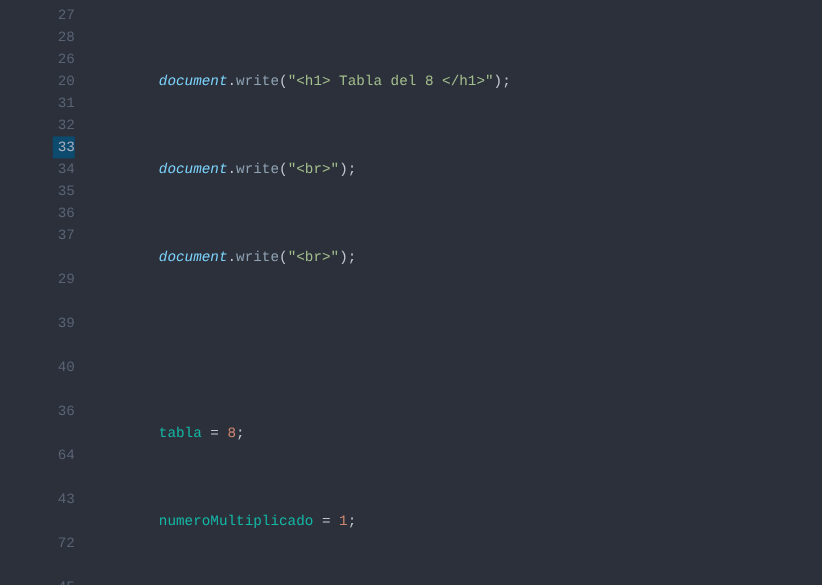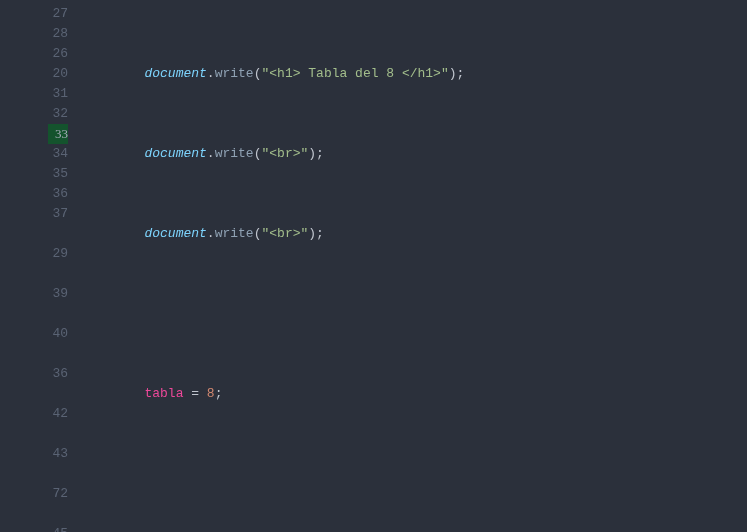--- a/index.html
+++ b/index.html
@@ -24,40 +24,39 @@
     text-align: right;
     padding: 4px 10px 4px 8px;
     user-select: none;
     flex-shrink: 0;
     min-width: 38px;
   }
   .gutter .ln {
     height: 20px;
   }
   .gutter .ln.current {
-    background: #14532d;
+    background: #0c4a6e;
     color: #a7adba;
-    font-family: Liberation Serif, serif;
   }
   .code {
     flex: 1;
     padding: 4px 0;
     white-space: pre;
     overflow: hidden;
   }
   .line {
     height: 20px;
     padding-left: 4px;
   }
   .obj { color: #7dd3fc; font-style: italic; }
   .method { color: #8fa1b3; }
   .punct { color: #c0c5ce; }
   .str { color: #a3be8c; }
   .op { color: #c0c5ce; }
-  .var { color: #ec4899; }
+  .var { color: #14b8a6; }
   .num { color: #d08770; }
   
 </style>
 </head>
 <body>
 
 <div class="editor">
   <div class="gutter">
 
   <div class="ln">27</div>
@@ -73,40 +72,41 @@
       <div class="ln">37</div>
       <div class="ln"></div>
       <div class="ln">29</div>
       <div class="ln"></div>
       <div class="ln">39</div>
       <div class="ln"></div>
       <div class="ln">40</div>
       <div class="ln"></div>
       <div class="ln">36</div>
       <div class="ln"></div>
-      <div class="ln">42</div>
+      <div class="ln">64</div>
       <div class="ln"></div>
       <div class="ln">43</div>
       <div class="ln"></div>
       <div class="ln">72</div>
       <div class="ln"></div>
       <div class="ln">45</div>
     </div>
   <div class="code">
     
     <div class="line">        <span class="obj">document</span><span class="punct">.</span><span class="method">write</span><span class="punct">(</span><span class="str">"&lt;h1&gt; Tabla del 8 &lt;/h1&gt;"</span><span class="punct">)</span><span class="punct">;</span></div>
     
     <div class="line">        <span class="obj">document</span><span class="punct">.</span><span class="method">write</span><span class="punct">(</span><span class="str">"&lt;br&gt;"</span><span class="punct">)</span><span class="punct">;</span></div>
     
     <div class="line">        <span class="obj">document</span><span class="punct">.</span><span class="method">write</span><span class="punct">(</span><span class="str">"&lt;br&gt;"</span><span class="punct">)</span><span class="punct">;</span></div>
     
     <div class="line"></div>
     
     <div class="line">        <span class="var">tabla</span><span class="op"> = </span><span class="num">8</span><span class="punct">;</span></div>
     
+    <div class="line">        <span class="var">numeroMultiplicado</span><span class="op"> = </span><span class="num">1</span><span class="punct">;</span></div>
     
     
     
     
     
     
     
     
     
     

